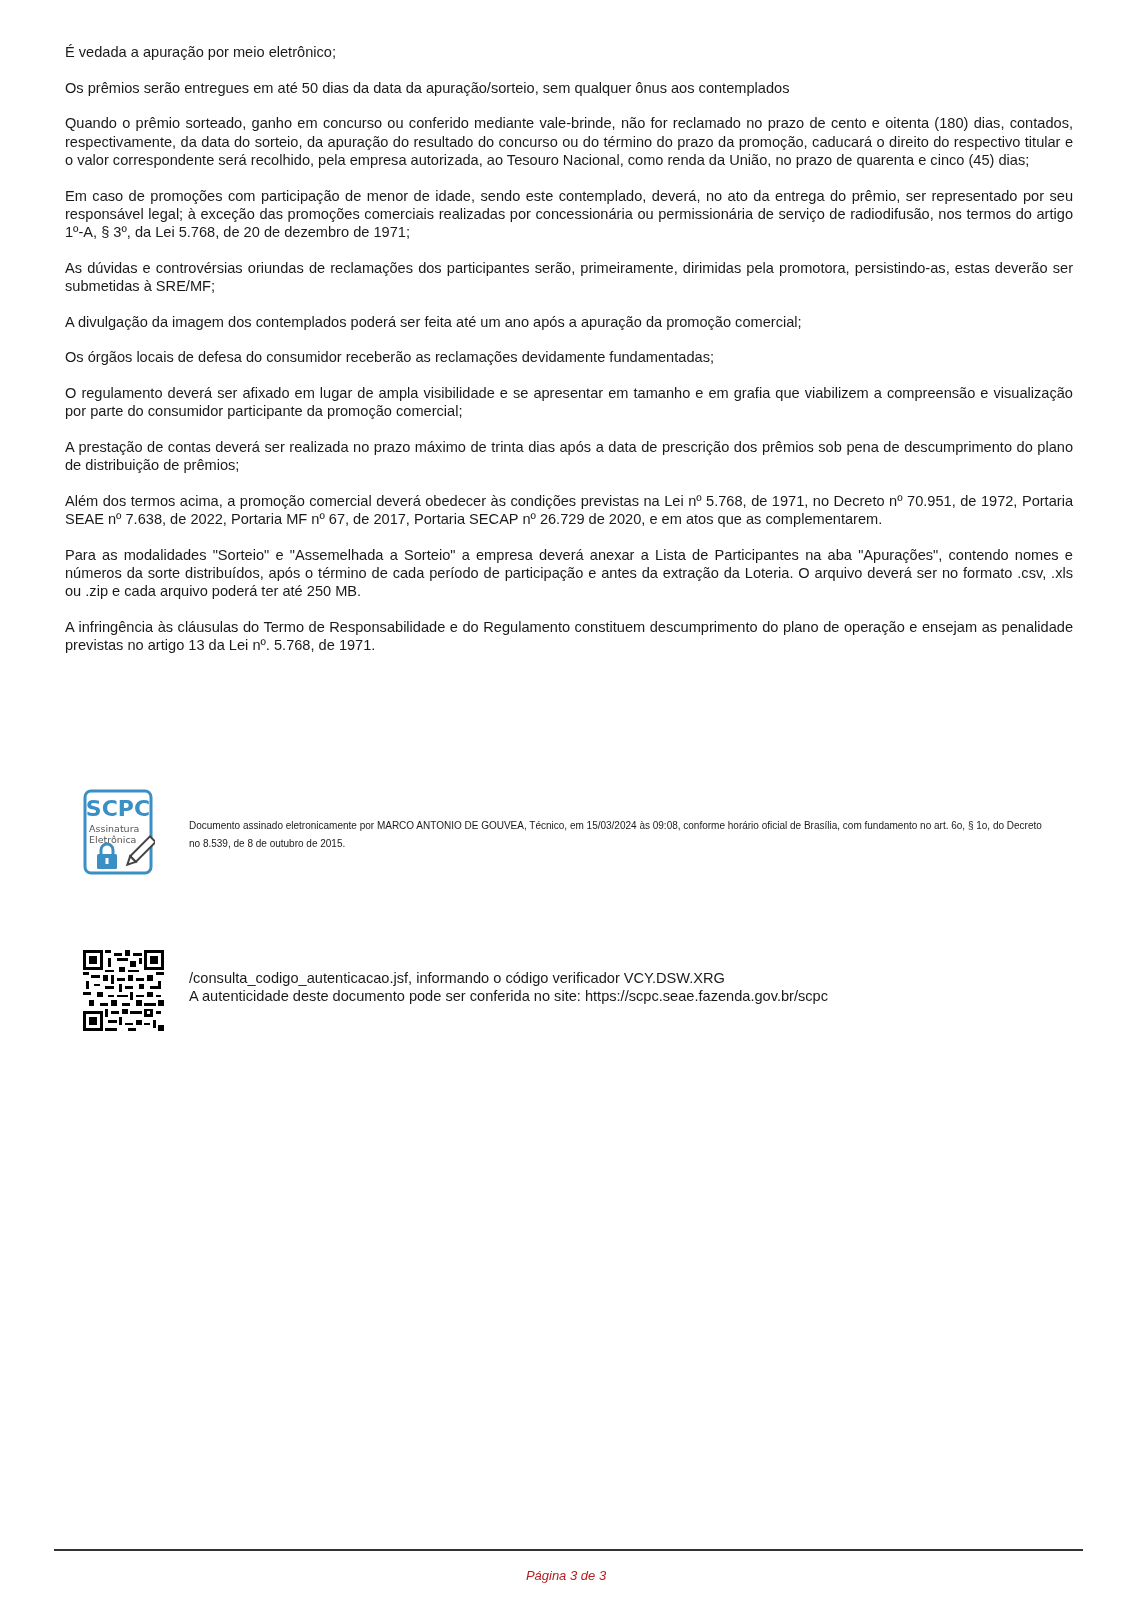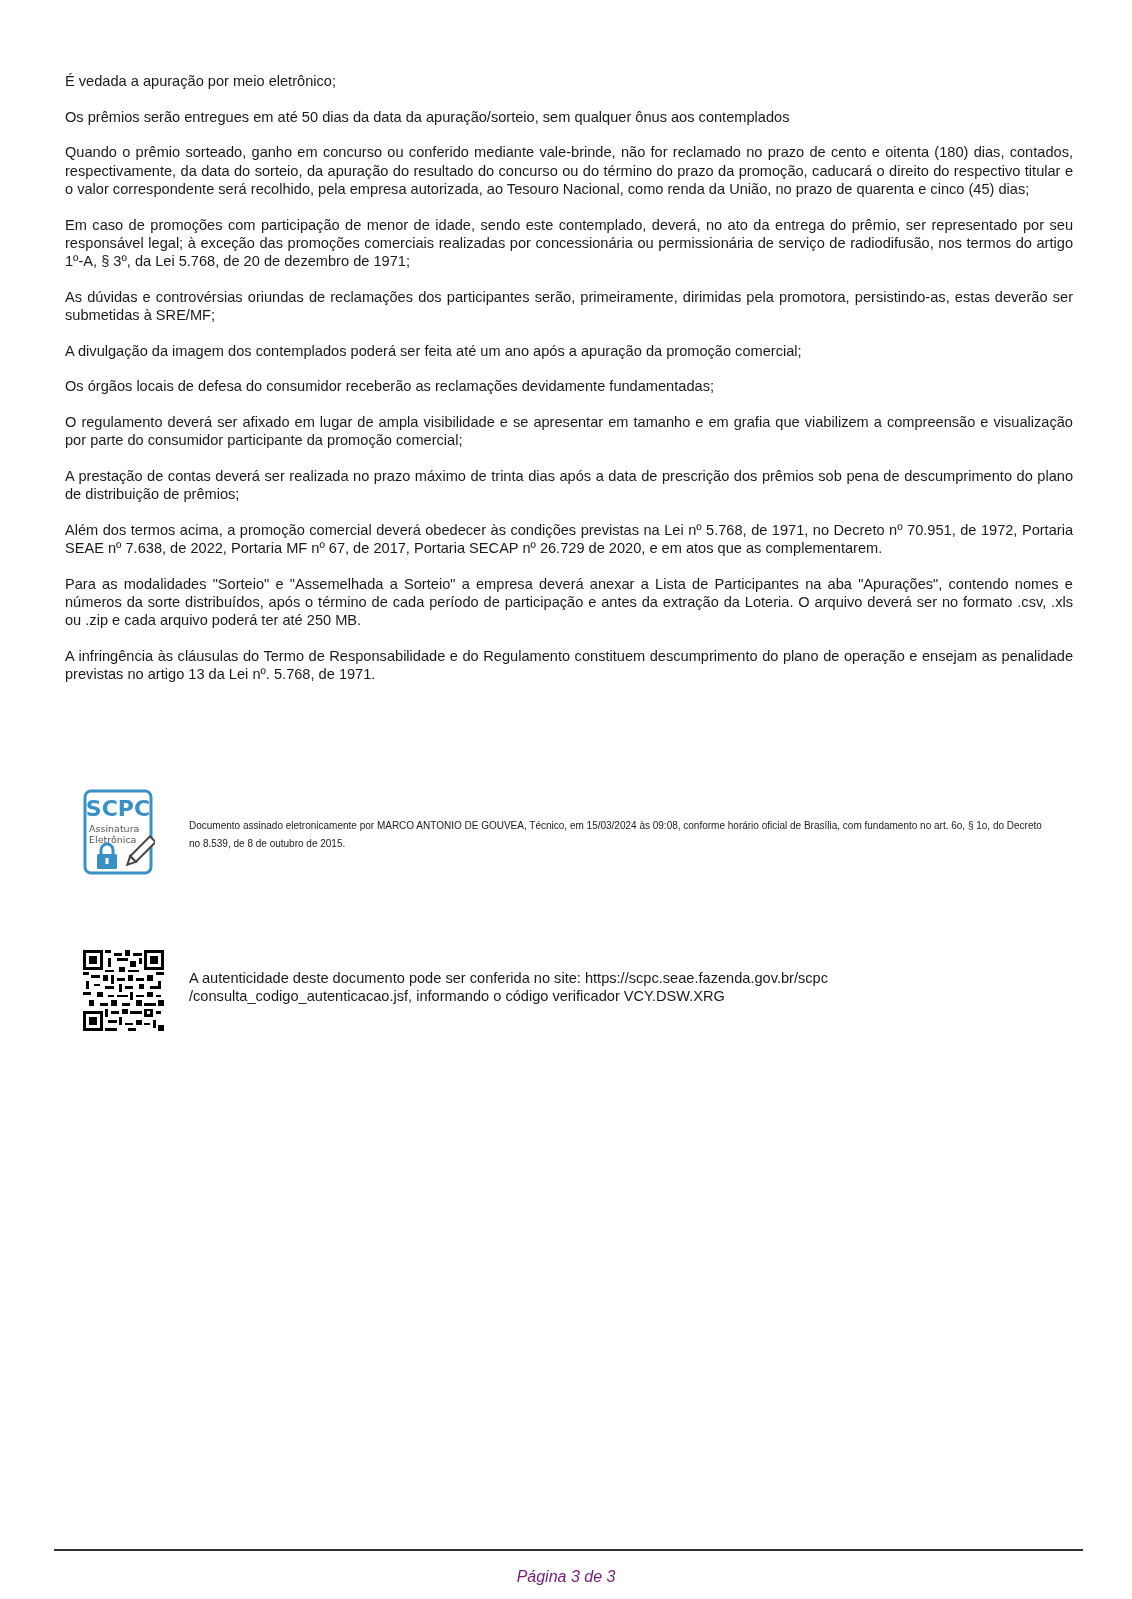--- a/index.html
+++ b/index.html
@@ -1,27 +1,27 @@
 <!DOCTYPE html>
 <html><head>
 <meta charset="utf-8">
 <style>
   html, body { margin:0; padding:0; background:#ffffff; }
   body { width:1132px; height:1599px; position:relative; overflow:hidden;
          font-family:"Liberation Sans", sans-serif; color:#1a1a1a; }
-  .content { position:absolute; left:65px; top:43px; width:1008px;margin-top:29px; }
+  .content { position:absolute; left:65px; top:43px; width:1008px; }
   .para { font-size:14.6px; line-height:18.2px; margin:0 0 17.5px 0; text-align:justify; }
   .sig-block { position:absolute; left:83px; top:789px; width:960px; height:90px; }
   .seal { position:absolute; left:0; top:0; width:72px; height:88px; }
   .sig-text { position:absolute; left:106px; top:28px; width:860px; font-size:10px; line-height:18.2px; }
   .qr-block { position:absolute; left:83px; top:950px; width:960px; height:90px; }
   .qr { position:absolute; left:0; top:0; width:81px; height:81px; }
   .qr-text { position:absolute; left:106px; top:19px; width:860px; font-size:14.6px; line-height:18.2px; }
   .footer-rule { position:absolute; left:54px; top:1549px; width:1029px; height:0; border-top:2px solid #333; }
-  .footer-page { position:absolute; left:0; top:1568px; width:1132px; text-align:center; font-size:16px; font-style:italic; color:#701a75; }
+  .footer-page { position:absolute; left:0; top:1568px; width:1132px; text-align:center; font-size:13px; font-style:italic; color:#b91c1c; }
 </style>
 </head>
 <body>
 
 <div class="content">
   <p class="para">É vedada a apuração por meio eletrônico;</p>
   <p class="para">Os prêmios serão entregues em até 50 dias da data da apuração/sorteio, sem qualquer ônus aos contemplados</p>
   <p class="para">Quando o prêmio sorteado, ganho em concurso ou conferido mediante vale-brinde, não for reclamado no prazo de cento e oitenta (180) dias, contados, respectivamente, da data do sorteio, da apuração do resultado do concurso ou do término do prazo da promoção, caducará o direito do respectivo titular e o valor correspondente será recolhido, pela empresa autorizada, ao Tesouro Nacional, como renda da União, no prazo de quarenta e cinco (45) dias;</p>
   <p class="para">Em caso de promoções com participação de menor de idade, sendo este contemplado, deverá, no ato da entrega do prêmio, ser representado por seu responsável legal; à exceção das promoções comerciais realizadas por concessionária ou permissionária de serviço de radiodifusão, nos termos do artigo 1º-A, § 3º, da Lei 5.768, de 20 de dezembro de 1971;</p>
   <p class="para">As dúvidas e controvérsias oriundas de reclamações dos participantes serão, primeiramente, dirimidas pela promotora, persistindo-as, estas deverão ser submetidas à SRE/MF;</p>
@@ -119,19 +119,19 @@
         <rect x="15" y="26" width="3" height="1"></rect>
         <rect x="19" y="25" width="2" height="2"></rect>
       <rect x="22" y="26" width="2" height="1"></rect>
         <rect x="25" y="25" width="1" height="3"></rect>
         <rect x="27" y="27" width="2" height="2"></rect>
         <rect x="8" y="28" width="4" height="1"></rect>
         <rect x="16" y="28" width="3" height="1"></rect>
     </g>
   </svg>
   <div class="qr-text">
+    <div>/consulta_codigo_autenticacao.jsf, informando o código verificador VCY.DSW.XRG</div>
     <div>A autenticidade deste documento pode ser conferida no site: https://scpc.seae.fazenda.gov.br/scpc</div>
-    <div>/consulta_codigo_autenticacao.jsf, informando o código verificador VCY.DSW.XRG</div>
   </div>
 </div>
 
 <div class="footer-rule"></div>
 <div class="footer-page">Página 3 de 3</div>
 
 </body></html>

